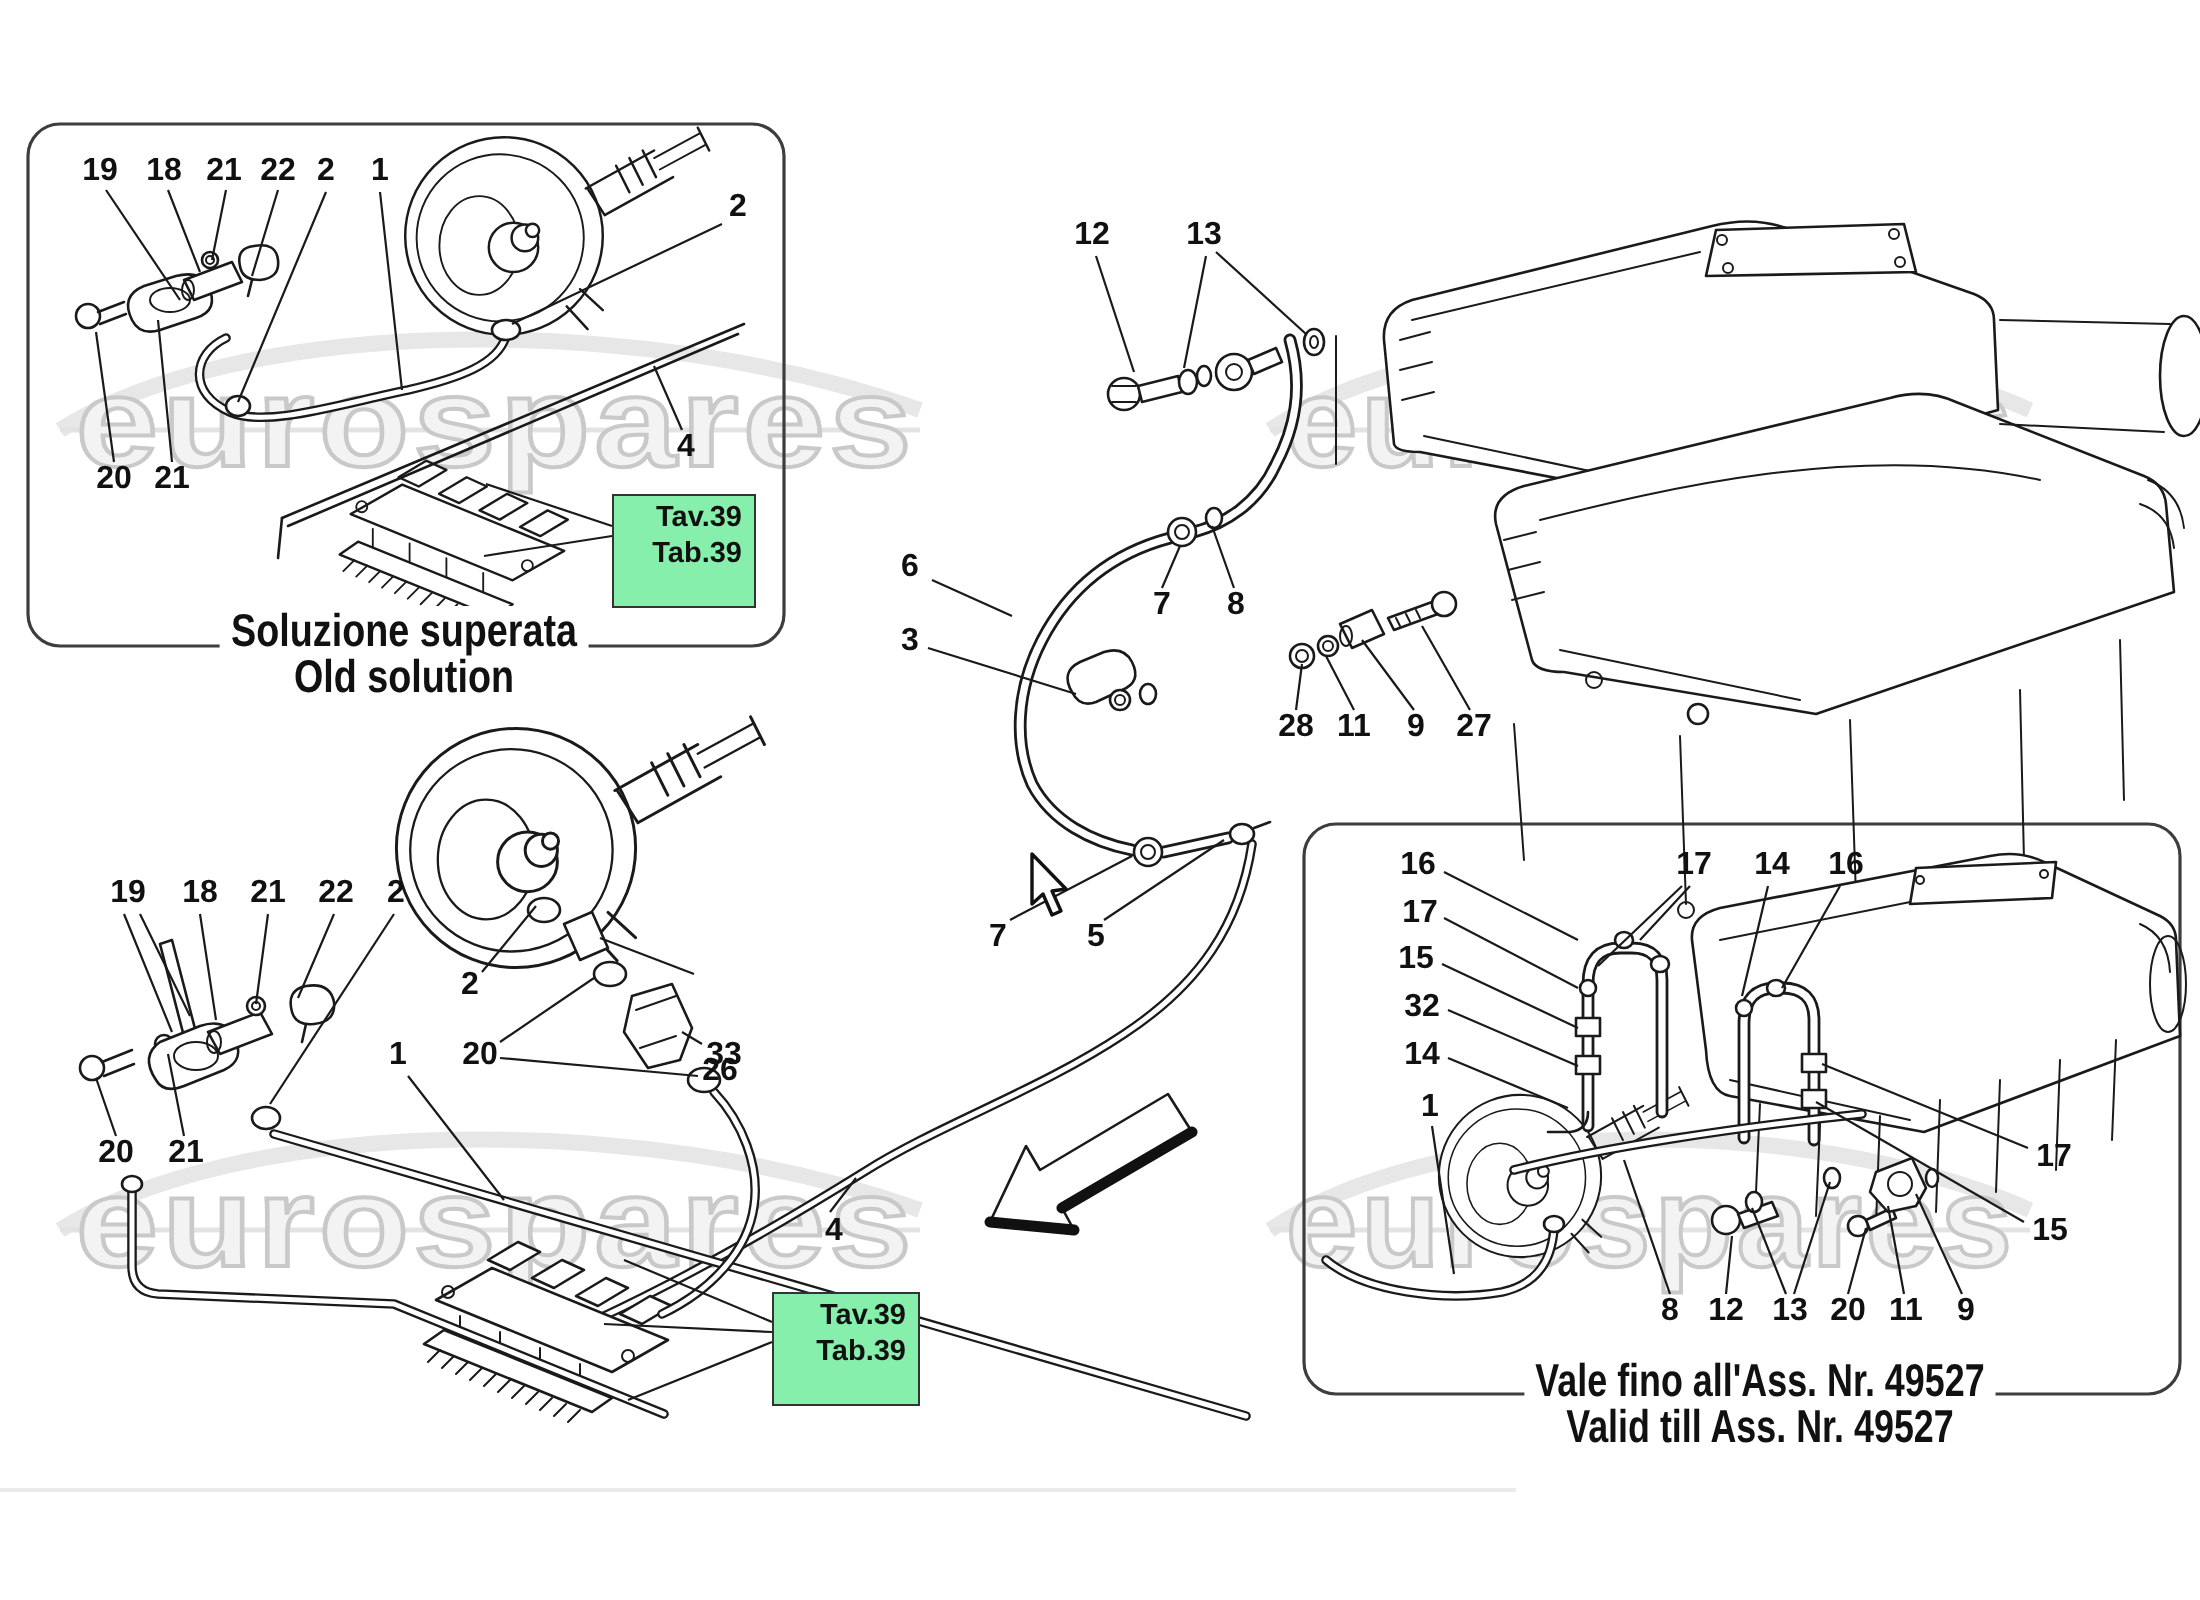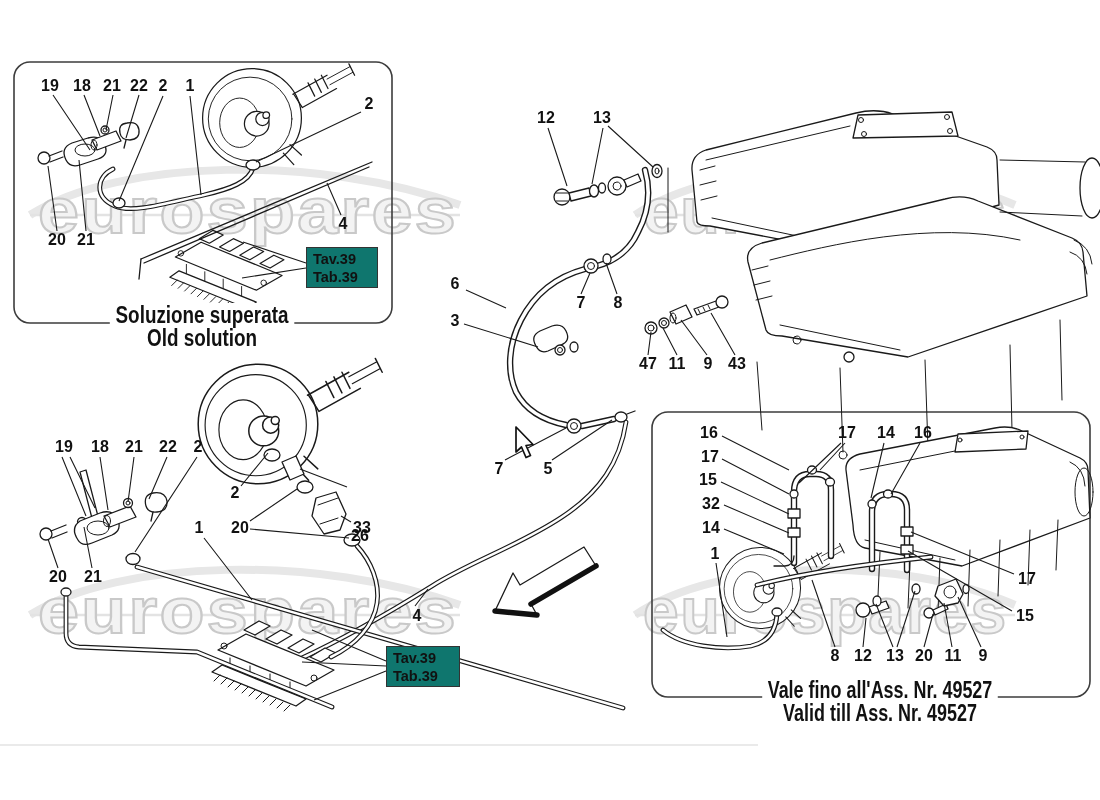--- a/index.html
+++ b/index.html
@@ -16,22 +16,22 @@
   .pipe-i2{fill:none;stroke:#ffffff;stroke-width:2.5;stroke-linecap:round;stroke-linejoin:round;}
   .border-box{fill:none;stroke:#3d3d3d;stroke-width:1.6;}
   .wm-text{font-family:"Liberation Sans","DejaVu Sans",sans-serif;font-weight:bold;font-size:64px;
            fill:#f3f3f3;stroke:#c9c9c9;stroke-width:2;letter-spacing:2px;}
   .swoosh-a{fill:none;stroke:#e7e7e7;stroke-width:8;}
   .swoosh-l{fill:none;stroke:#e3e3e3;stroke-width:2.4;}
   .callout{position:absolute;transform:translate(-50%,-50%);font-weight:bold;font-size:16px;
            color:#111;white-space:nowrap;}
   .caption{position:absolute;text-align:center;font-weight:bold;font-size:23px;color:#111;
            line-height:23px;background:#fff;padding:1px 7px;white-space:nowrap;}
-  .refbox{position:absolute;background:#0f766e;border:1.6px solid #333;text-align:left;
-          font-weight:bold;font-size:14.5px;line-height:18px;color:#111;padding:2px 6px 1px 6px;}
+  .refbox{position:absolute;background:#86efac;border:1.6px solid #333;text-align:right;
+          font-weight:bold;font-size:14.5px;line-height:18px;color:#111;padding:2px 6px 17px 6px;}
 </style>
 </head>
 <body>
 
 <div id="stage">
 
 <svg width="1100" height="800" viewBox="0 0 1100 800">
 
   <defs>
     <g id="booster">
@@ -268,24 +268,24 @@
       <div class="callout" style="left: 369px; top: 104px;">2</div>
       <div class="callout" style="left: 57px; top: 240px;">20</div>
       <div class="callout" style="left: 86px; top: 240px;">21</div>
       <div class="callout" style="left: 343px; top: 224px;">4</div>
       <div class="callout" style="left: 546px; top: 118px;">12</div>
       <div class="callout" style="left: 602px; top: 118px;">13</div>
       <div class="callout" style="left: 455px; top: 284px;">6</div>
       <div class="callout" style="left: 455px; top: 321px;">3</div>
       <div class="callout" style="left: 581px; top: 303px;">7</div>
       <div class="callout" style="left: 618px; top: 303px;">8</div>
-      <div class="callout" style="left: 648px; top: 364px;">47</div>
+      <div class="callout" style="left: 648px; top: 364px;">28</div>
       <div class="callout" style="left: 677px; top: 364px;">11</div>
       <div class="callout" style="left: 708px; top: 364px;">9</div>
-      <div class="callout" style="left: 737px; top: 364px;">43</div>
+      <div class="callout" style="left: 737px; top: 364px;">27</div>
       <div class="callout" style="left: 499px; top: 469px;">7</div>
       <div class="callout" style="left: 548px; top: 469px;">5</div>
       <div class="callout" style="left: 64px; top: 447px;">19</div>
       <div class="callout" style="left: 100px; top: 447px;">18</div>
       <div class="callout" style="left: 134px; top: 447px;">21</div>
       <div class="callout" style="left: 168px; top: 447px;">22</div>
       <div class="callout" style="left: 198px; top: 447px;">2</div>
       <div class="callout" style="left: 235px; top: 493px;">2</div>
       <div class="callout" style="left: 360px; top: 493px; margin-top: 43px;">26</div>
       <div class="callout" style="left: 199px; top: 528px;">1</div>

